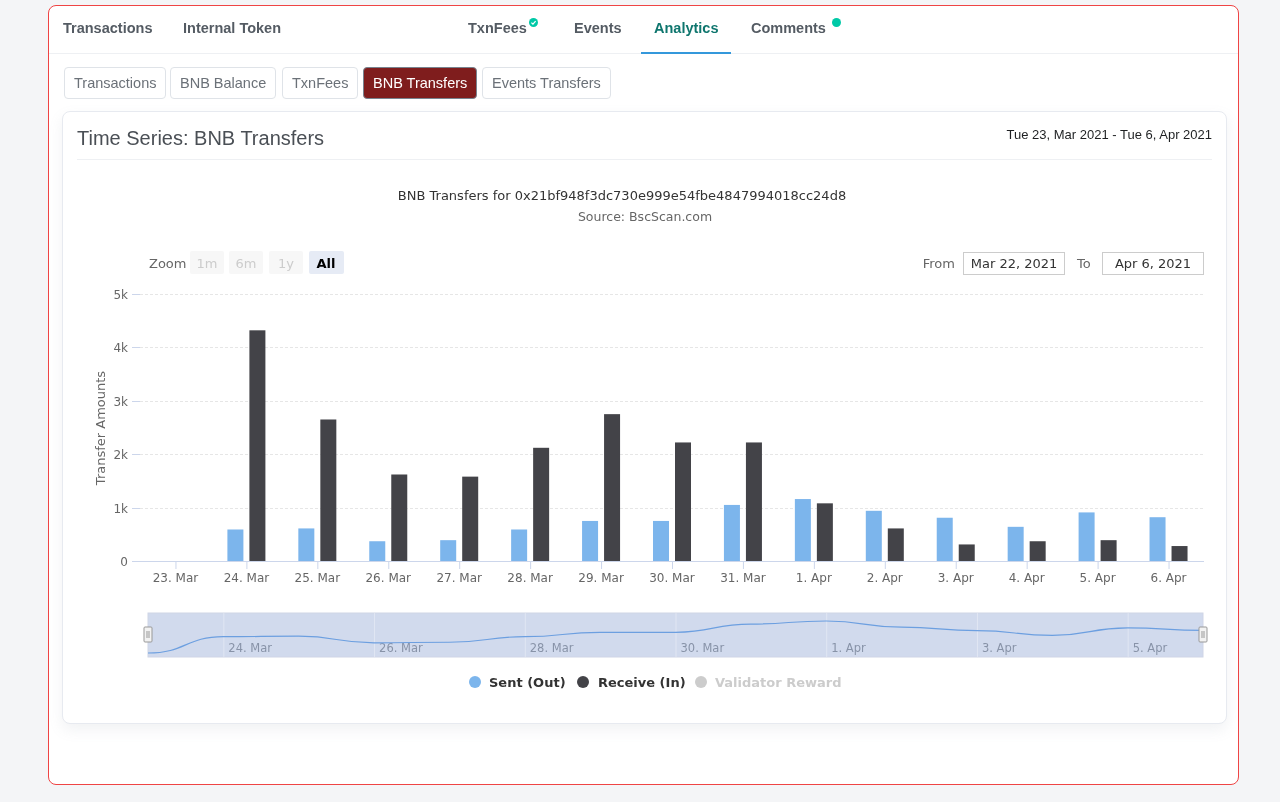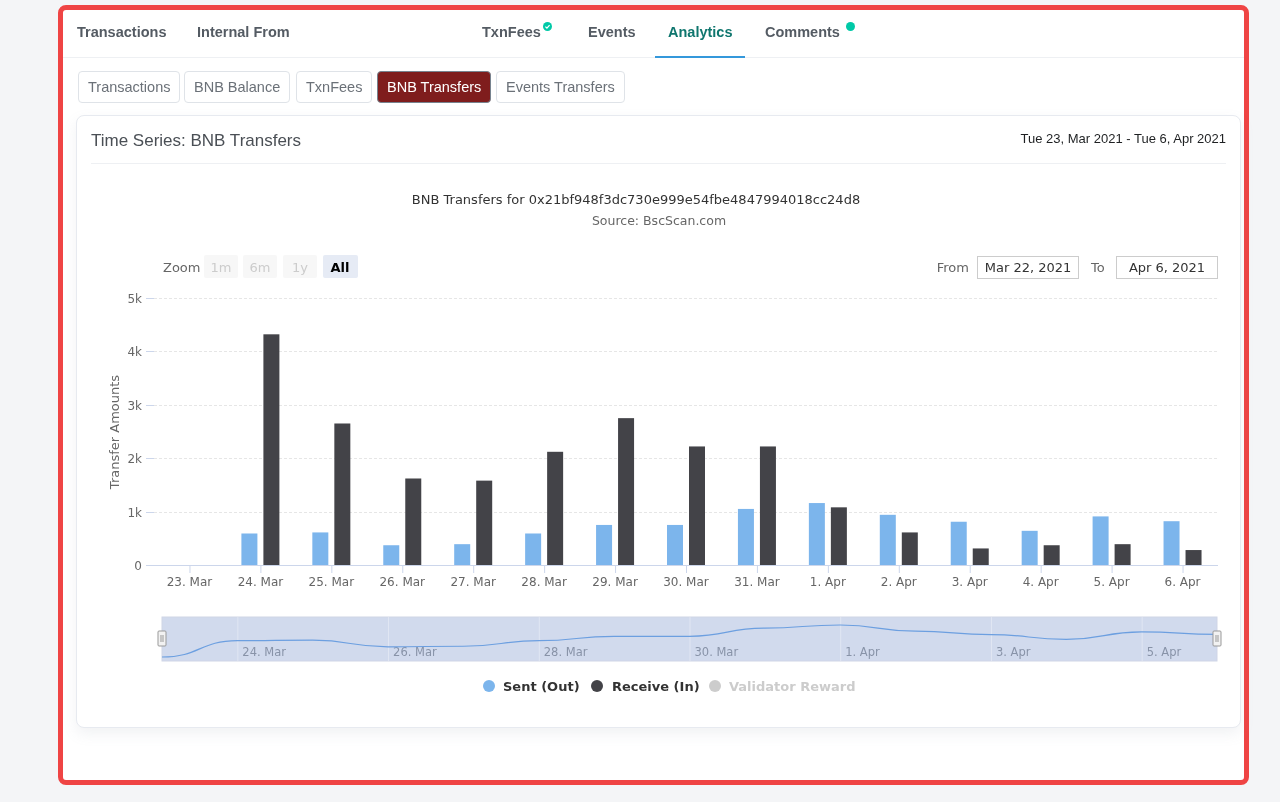--- a/index.html
+++ b/index.html
@@ -4,22 +4,22 @@
 <style>
   * { box-sizing: border-box; }
   html, body { margin: 0; padding: 0; }
   body {
     width: 1280px; height: 802px; overflow: hidden;
     background: #f4f5f7;
     font-family: "Liberation Sans", sans-serif;
     color: #4a4f55;
   }
   .outer-card {
-    position: absolute; left: 58px; top: 5px; width: 1191px; height: 780px;
-    background: #fff; border: 5px solid #ef4444; border-radius: 8px;
+    position: absolute; left: 48px; top: 5px; width: 1191px; height: 780px;
+    background: #fff; border: 1px solid #ef4444; border-radius: 8px;
   }
   .tabs {
     position: absolute; left: 0; top: 0; right: 0; height: 48px;
     border-bottom: 1px solid #eef0f3;
   }
   .tab {
     position: absolute; top: 0; height: 48px; line-height: 44px;
     font-size: 14.5px; font-weight: bold; color: #545b63; cursor: pointer;
     white-space: nowrap;
   }
@@ -42,32 +42,32 @@
   .subtab.active { background: #7f1d1d; border-color: #77838f; color: #fff; }
   .inner-card {
     position: absolute; left: 13px; top: 105px; width: 1165px; height: 613px;
     background: #fff; border: 1px solid #e7eaf0; border-radius: 8px;
     box-shadow: 0 6px 14px rgba(140,152,164,0.12);
   }
   .inner-head {
     position: absolute; left: 14px; right: 14px; top: 0; height: 48px;
     border-bottom: 1px solid #eef0f3;
   }
-  .inner-title { position: absolute; left: 0; top: 15px; font-size: 17px; color: #4a4f55; }
+  .inner-title { position: absolute; left: 0; top: 15px; font-size: 20px; color: #4a4f55; }
   .inner-range { position: absolute; right: 0; top: 15px; font-size: 13px; color: #1e2022; }
   svg text { font-family: "DejaVu Sans", sans-serif; }
   .chart-svg { position: absolute; left: 0; top: 0; }
 </style>
 </head>
 <body>
 
 <div class="outer-card">
   <div class="tabs">
     <div class="tab" style="left:14px"><span>Transactions</span></div>
-    <div class="tab" style="left:134px"><span>Internal From</span></div>
+    <div class="tab" style="left:134px"><span>Internal Token</span></div>
     <div class="tab" style="left:419px">
       <span>TxnFees</span>
       <span class="tab-badge" style="left:61px">
         <svg viewBox="0 0 10 10">
             <path d="M2 5.2 L4.2 7.3 L8 3" stroke="#fff" stroke-width="1.8" fill="none"></path>
           </svg>
       </span>
     </div>
     <div class="tab" style="left:525px"><span>Events</span></div>
     <div class="tab active" style="left:605px"><span>Analytics</span></div>

